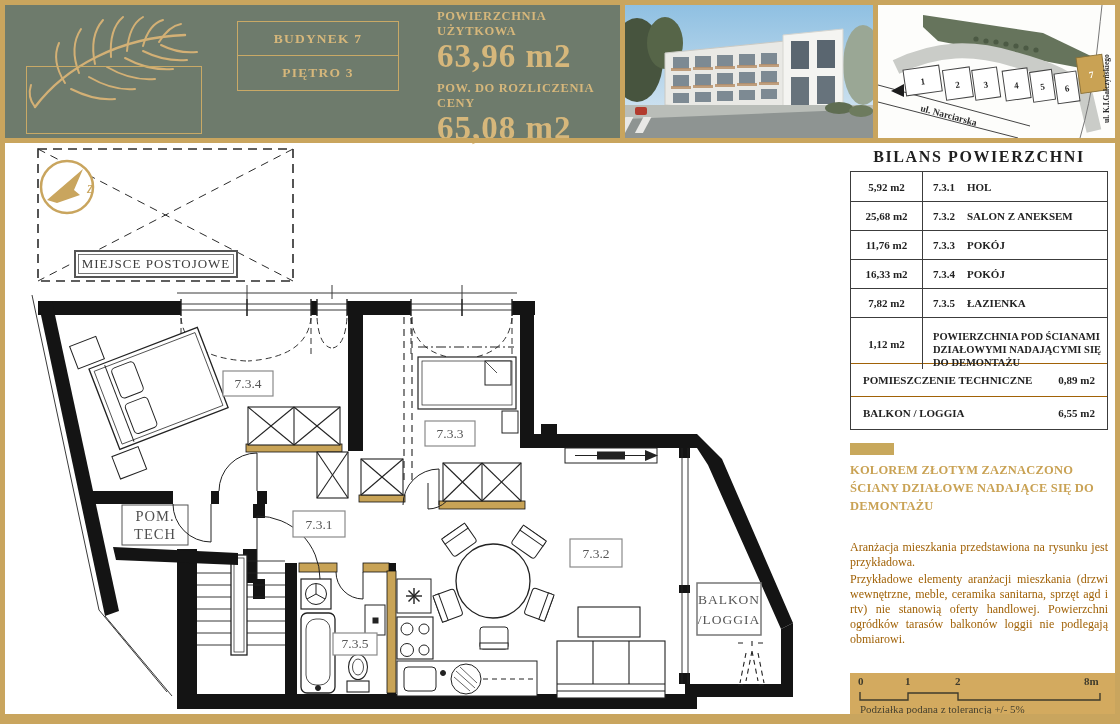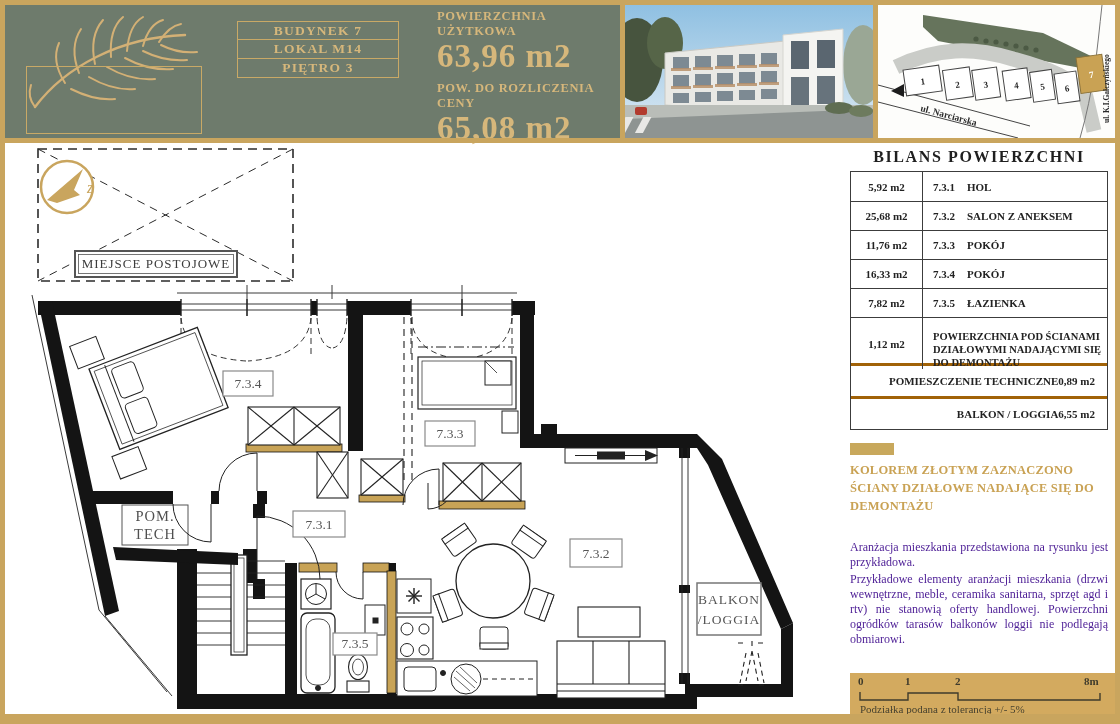--- a/index.html
+++ b/index.html
@@ -6,21 +6,21 @@
   *{box-sizing:border-box;}
   .sheet{
     position:relative;width:1120px;height:724px;margin:0 auto;
     background:#ffffff;border:5px solid #c9a55e;
     font-family:"Liberation Serif", serif;overflow:hidden;
   }
   
   .hdr-green{position:absolute;left:0;top:0;width:615px;height:133px;background:#6e7b6c;}
   .logo-frame{position:absolute;left:21px;top:61px;width:176px;height:68px;border:1.5px solid #c9a966;}
   .hdr-boxes{position:absolute;left:232px;top:16px;width:162px;}
-  .hdr-box{height:19px;border:1px solid #c9a966;display:flex;align-items:center;justify-content:center;
+  .hdr-box{height:35px;border:1px solid #c9a966;display:flex;align-items:center;justify-content:center;
     color:#d6b77b;font-weight:bold;font-size:13.5px;letter-spacing:1.2px;}
   .hdr-box + .hdr-box{border-top:none;}
   .hdr-areas{position:absolute;left:432px;top:4px;color:#d6b77b;}
   .area-label{font-size:12.5px;font-weight:bold;letter-spacing:.6px;}
   .area-value{font-size:33px;font-weight:bold;letter-spacing:1px;line-height:1.08;margin-bottom:6px;}
   .hdr-div{position:absolute;top:0;width:5px;height:133px;background:#c9a55e;}
   .hdr-photo{position:absolute;left:620px;top:0;width:248px;height:133px;overflow:hidden;}
   .hdr-map{position:absolute;left:873px;top:0;width:237px;height:133px;background:#fdfdfb;overflow:hidden;}
   .hdr-rule{position:absolute;left:0;top:133px;width:1110px;height:5px;background:#c9a55e;}
   
@@ -30,26 +30,26 @@
   .balance-title{text-align:center;font-size:16px;font-weight:bold;letter-spacing:1.6px;color:#1f1f1f;margin-bottom:5px;}
   .btable{border:1.5px solid #3c3c3c;}
   .brow{display:grid;grid-template-columns:72px 1fr;border-top:1px solid #3c3c3c;}
   .brow:first-child{border-top:none;}
   .bcell-area{display:flex;align-items:center;justify-content:center;border-right:1px solid #3c3c3c;
     font-size:11px;font-weight:bold;color:#222;}
   .bcell-name{display:flex;align-items:center;gap:12px;padding-left:10px;font-size:11px;font-weight:bold;color:#222;}
   .brow-std{height:29px;}
   .brow-tall{height:46px;}
   .brow-tall .bcell-name{font-size:10.5px;line-height:1.25;padding-right:4px;margin-top:12px;}
-  .brow-full{display:flex;height:33px;align-items:center;justify-content:flex-end;
-    padding:0 12px;border-top:3px solid #a16207;font-size:11px;font-weight:bold;color:#222;}
+  .brow-full{display:flex;height:33px;align-items:center;justify-content:space-between;
+    padding:0 12px;border-top:1px solid #a16207;font-size:11px;font-weight:bold;color:#222;}
   .legend{position:absolute;left:845px;top:438px;width:258px;}
   .legend-swatch{width:44px;height:12px;background:#c8a85c;margin-bottom:6px;}
   .legend-head{color:#c9a254;font-weight:bold;font-size:12.5px;line-height:1.45;letter-spacing:.2px;margin-bottom:25px;}
-  .legend-par{font-size:12px;line-height:1.26;color:#4c1d95;text-align:justify;margin:0 0 1px 0;}
+  .legend-par{font-size:12px;line-height:1.26;color:#a16207;text-align:justify;margin:0 0 1px 0;}
   
   .scalebar{position:absolute;left:845px;top:668px;width:265px;height:46px;background:#d3aa5f;}
   .scale-note{position:absolute;left:10px;top:30px;font-size:11px;color:#45412f;}
   .tick{position:absolute;top:2px;font-size:11px;font-weight:bold;color:#3f3b2c;}
   .goldstrip-bottom{position:absolute;left:0;top:709px;width:1110px;height:5px;background:#c9a55e;}
   text{font-family:"Liberation Serif", serif;}
 </style>
 </head>
 <body>
 
@@ -71,21 +71,20 @@
           <path d="M102,62 q24,14 48,12"></path>
         <path d="M120,53 q24,13 48,11"></path>
           <path d="M138,46 q22,11 44,9"></path>
         <path d="M156,40 q18,9 36,7"></path>
           <path d="M30,102 q-8,-10 -4,-22"></path>
       </g>
     </svg>
     <div class="logo-frame"></div>
     <div class="hdr-boxes">
       <div class="hdr-box">BUDYNEK 7</div>
-      <div class="hdr-box">LOKAL M14</div>
       <div class="hdr-box">PIĘTRO 3</div>
     </div>
     <div class="hdr-areas">
       <div class="area-label">POWIERZCHNIA UŻYTKOWA</div>
       <div class="area-value">63,96 m2</div>
       <div class="area-label">POW. DO ROZLICZENIA CENY</div>
       <div class="area-value">65,08 m2</div>
     </div>
   </div>
   <div class="hdr-div" style="left:615px"></div>

